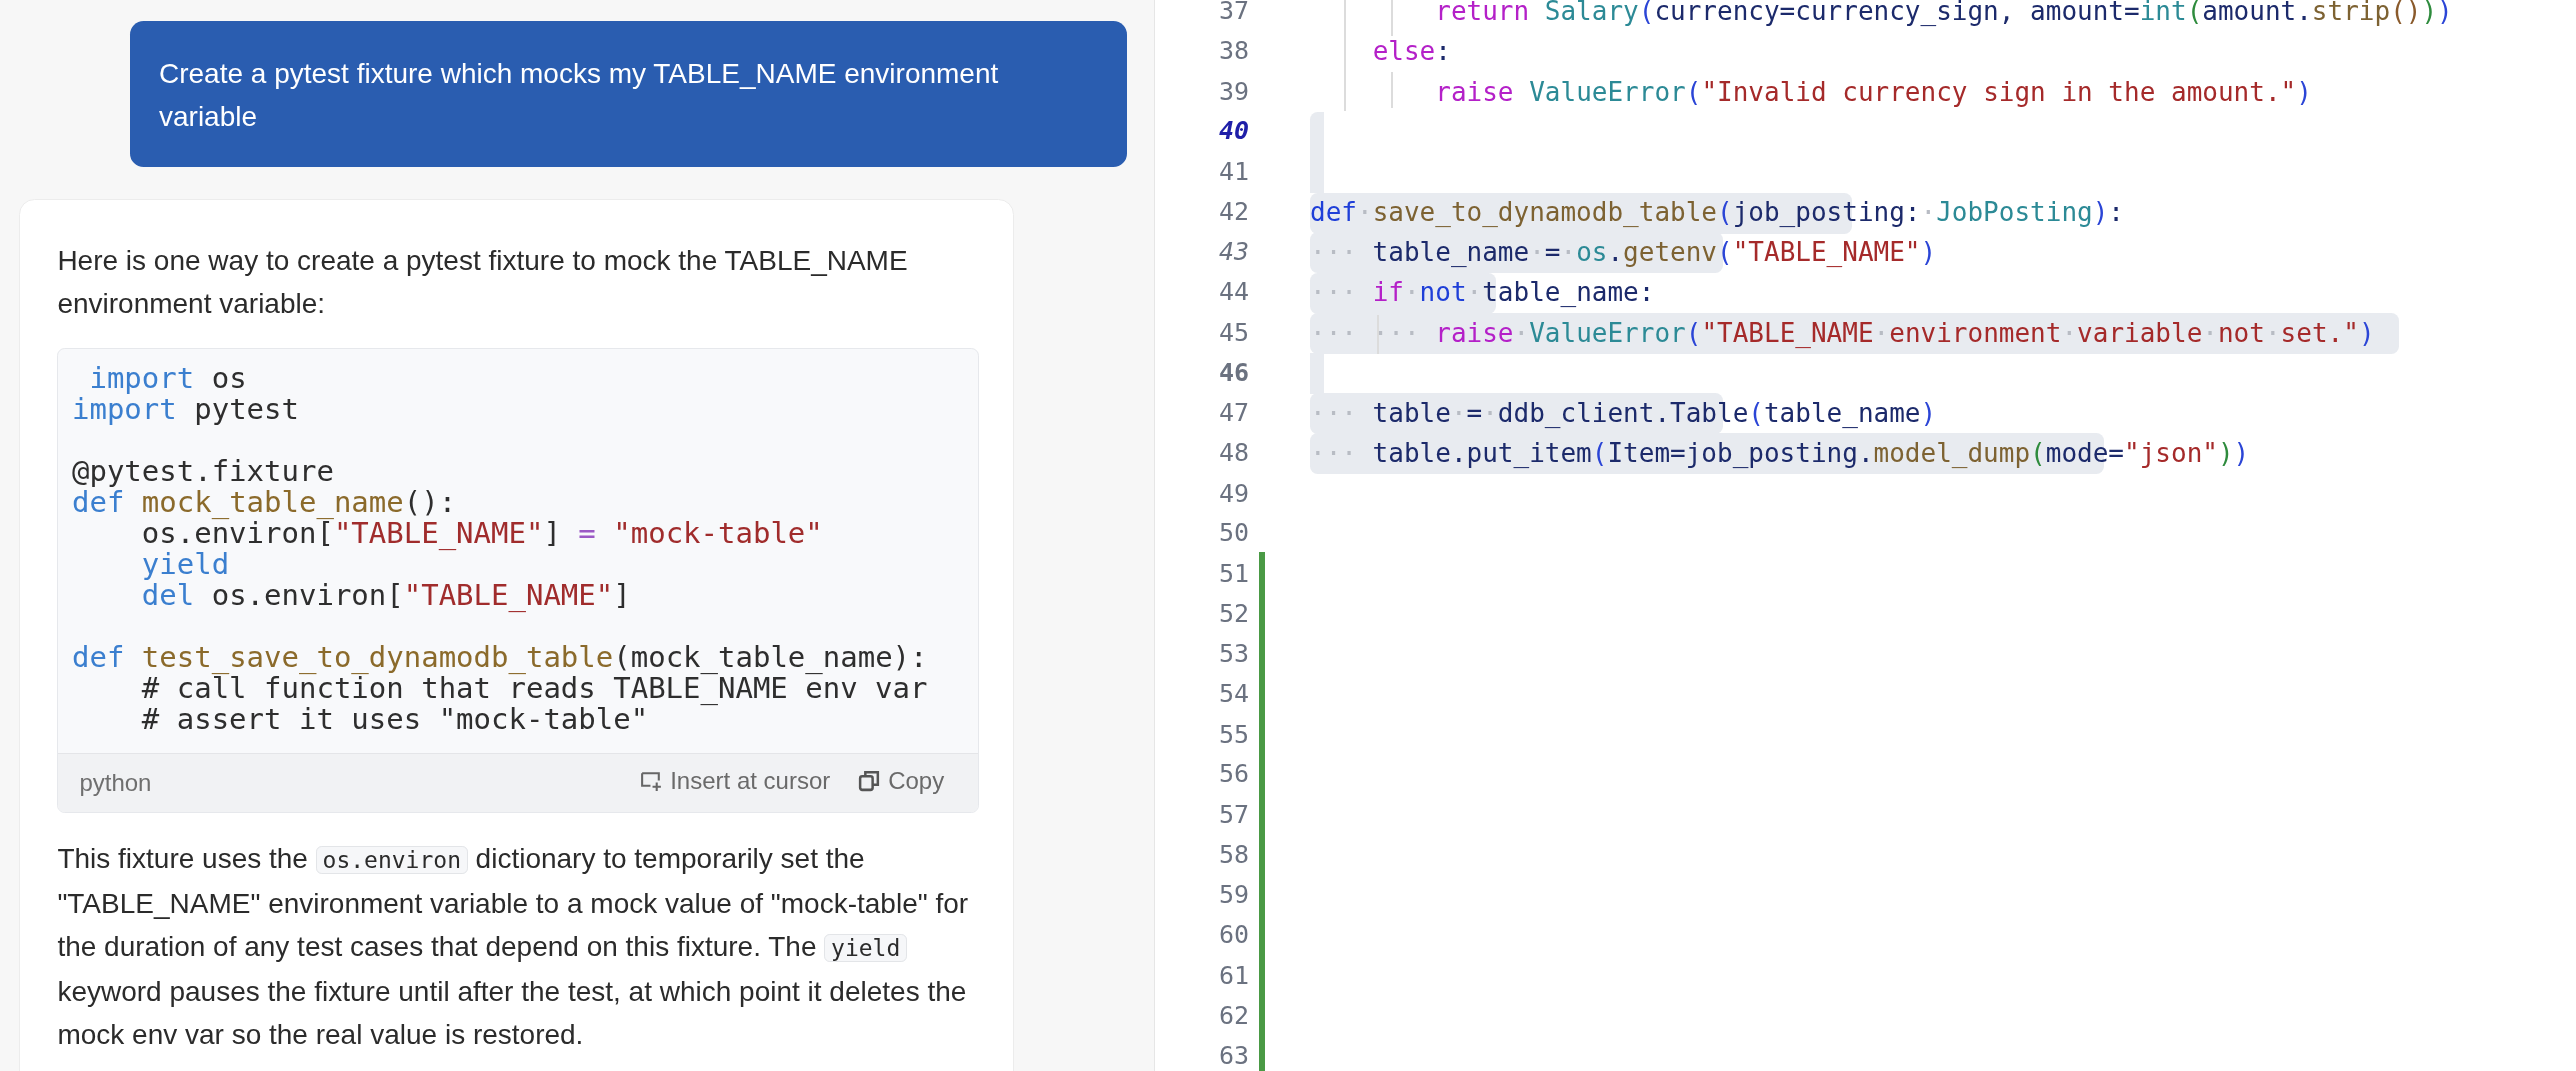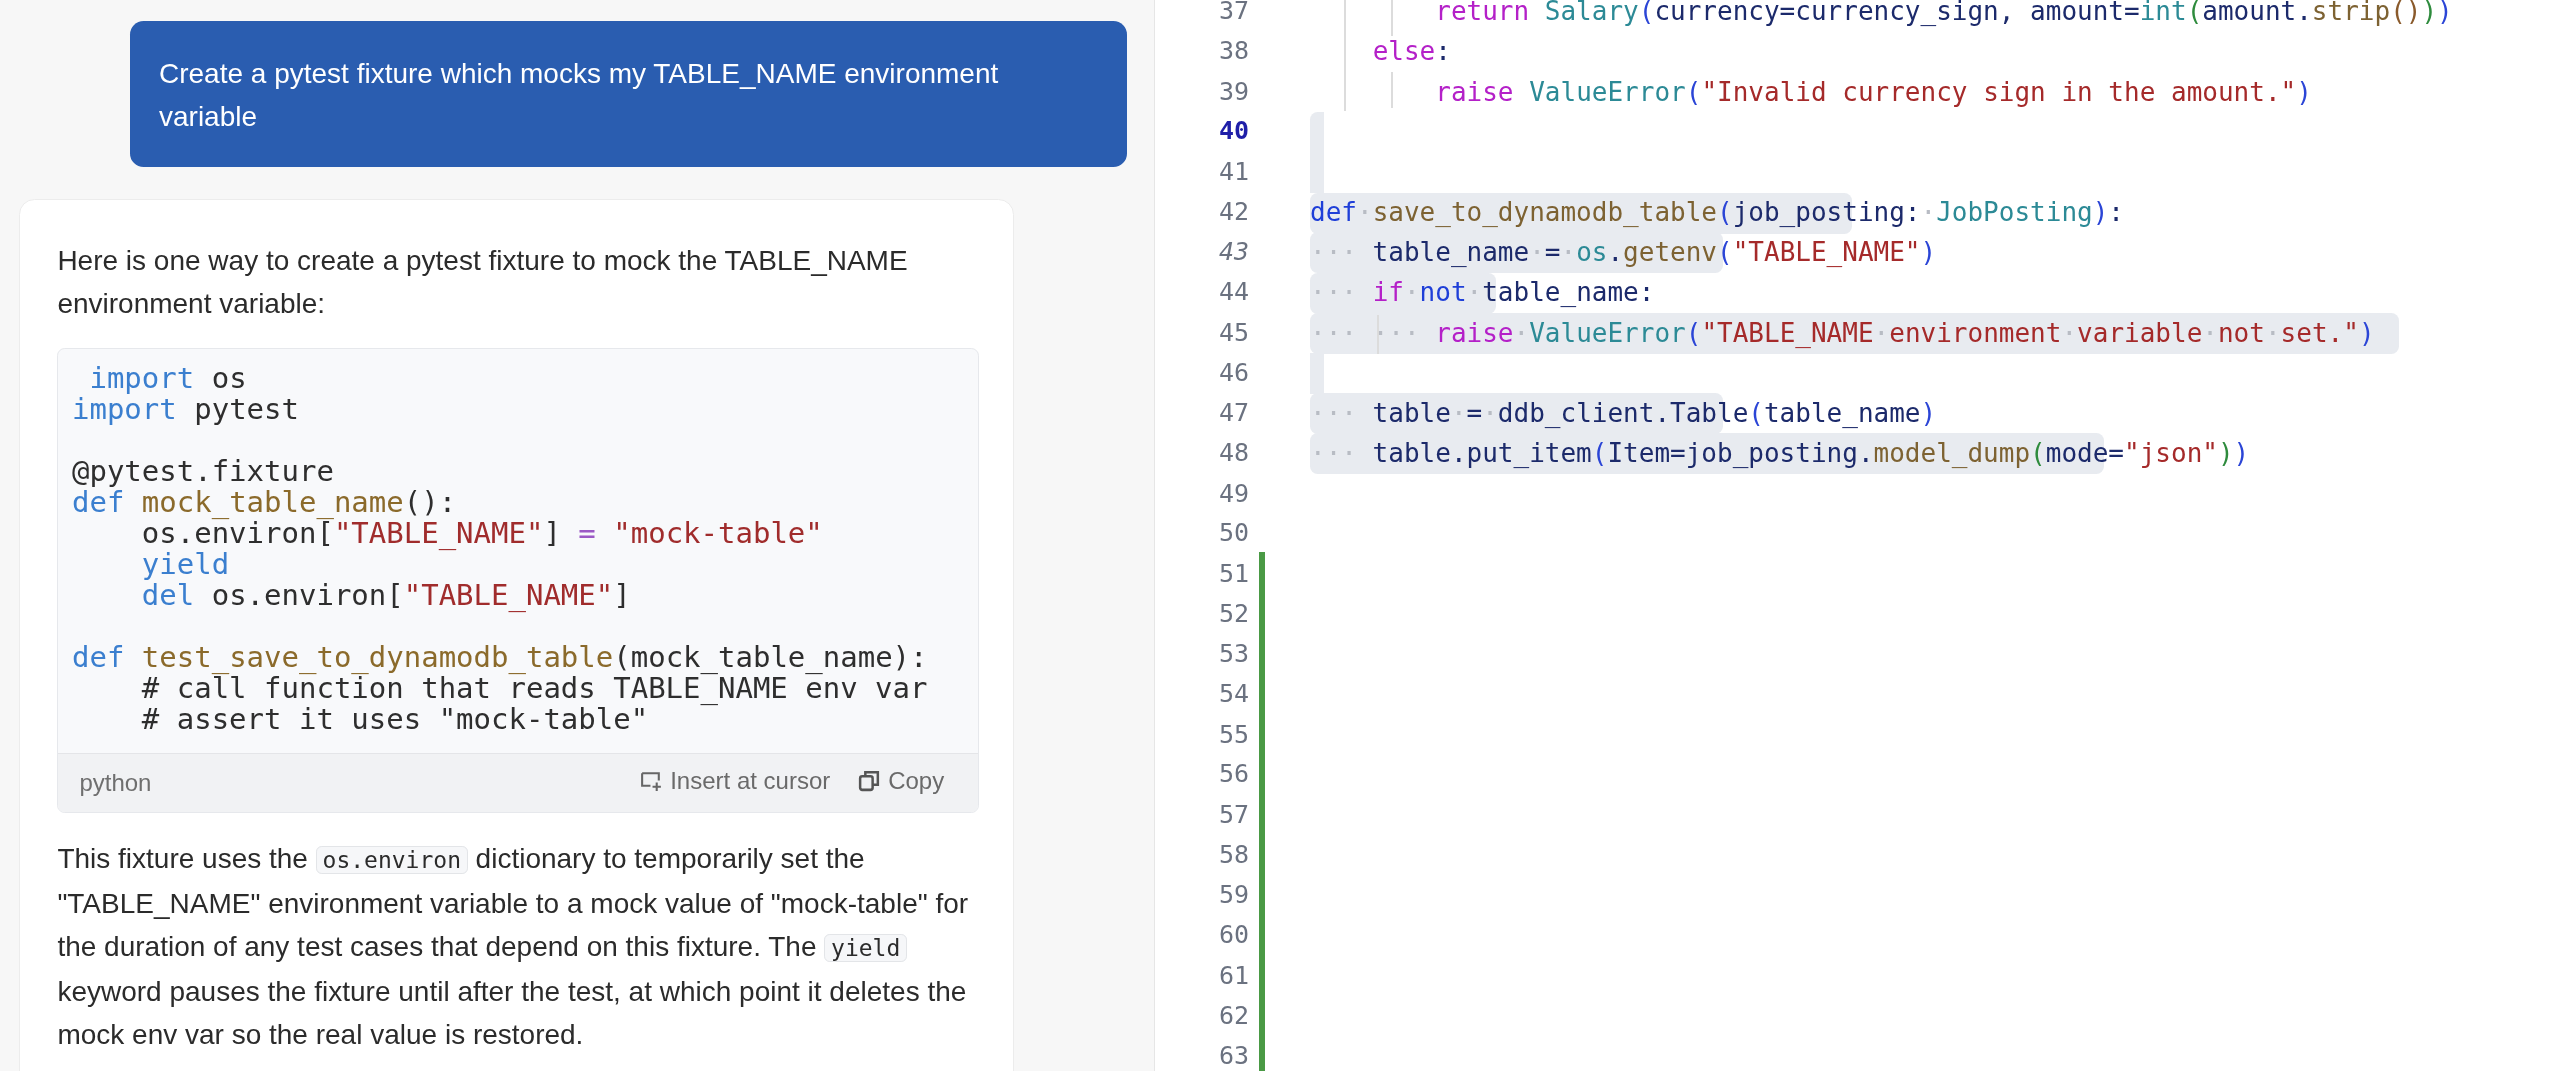--- a/index.html
+++ b/index.html
@@ -19,21 +19,21 @@
   .copy { left:799px; }
   .ic { width:25px; height:25px; display:inline-block; }
   .k { color:#3b7fcf; }
   .f { color:#8b6a2b; }
   .s { color:#a02c2c; }
   .o { color:#9b59c5; }
   .inl { font-family:"DejaVu Sans Mono", monospace; font-size:23px; background:#f6f7f9; border:1.9px solid #e3e5e8; border-radius:5.8px; padding:0 5.8px; }
 
   .editor { position:absolute; left:1155px; top:0; width:1421px; height:1071px; background:#ffffff; overflow:hidden; }
   .ln { position:absolute; left:0; width:94px; text-align:right; font-family:"DejaVu Sans Mono", monospace; font-size:25px; color:#6b7280; height:40px; line-height:40px; }
-  .ln.cur { color:#1f1fa8; font-weight:bold; }
+  .ln.cur { color:#1f1fa8; font-weight:bold;font-style:italic; }
   .cl { position:absolute; left:155px; font-family:"DejaVu Sans Mono", monospace; font-size:26px; height:40px; line-height:40px; white-space:pre; color:#1c2a6b; }
   .hl { position:absolute; background:#e8ebf0; border-radius:7.7px; }
   .gbar { position:absolute; left:104px; width:5.8px; background:#4a9a45; }
   .guide { position:absolute; width:1.9px; background:#dcdcdc; }
   .kw { color:#b420c8; }
   .kb { color:#1f3fd8; }
   .cls { color:#2c8a96; }
   .fn { color:#7d6232; }
   .st { color:#a52a2a; }
   .pb { color:#2b45d6; }
@@ -109,21 +109,21 @@
 
   <div class="ln" style="top:-8.7px;">37</div>
   <div class="ln" style="top:31px;">38</div>
   <div class="ln" style="top:72px;">39</div>
   <div class="ln cur" style="top:111px;">40</div>
   <div class="ln" style="top:152px;">41</div>
   <div class="ln" style="top:192px;">42</div>
   <div class="ln" style="top:232px;font-style:italic;">43</div>
   <div class="ln" style="top:272px;">44</div>
   <div class="ln" style="top:313px;">45</div>
-  <div class="ln" style="top:353px;">46</div>
+  <div class="ln" style="top:353px;font-weight:bold;">46</div>
   <div class="ln" style="top:393px;">47</div>
   <div class="ln" style="top:433px;">48</div>
   <div class="ln" style="top:474px;">49</div>
   <div class="ln" style="top:513px;">50</div>
   <div class="ln" style="top:554px;">51</div>
   <div class="ln" style="top:594px;">52</div>
   <div class="ln" style="top:634px;">53</div>
   <div class="ln" style="top:674px;">54</div>
   <div class="ln" style="top:715px;">55</div>
   <div class="ln" style="top:754px;">56</div>

